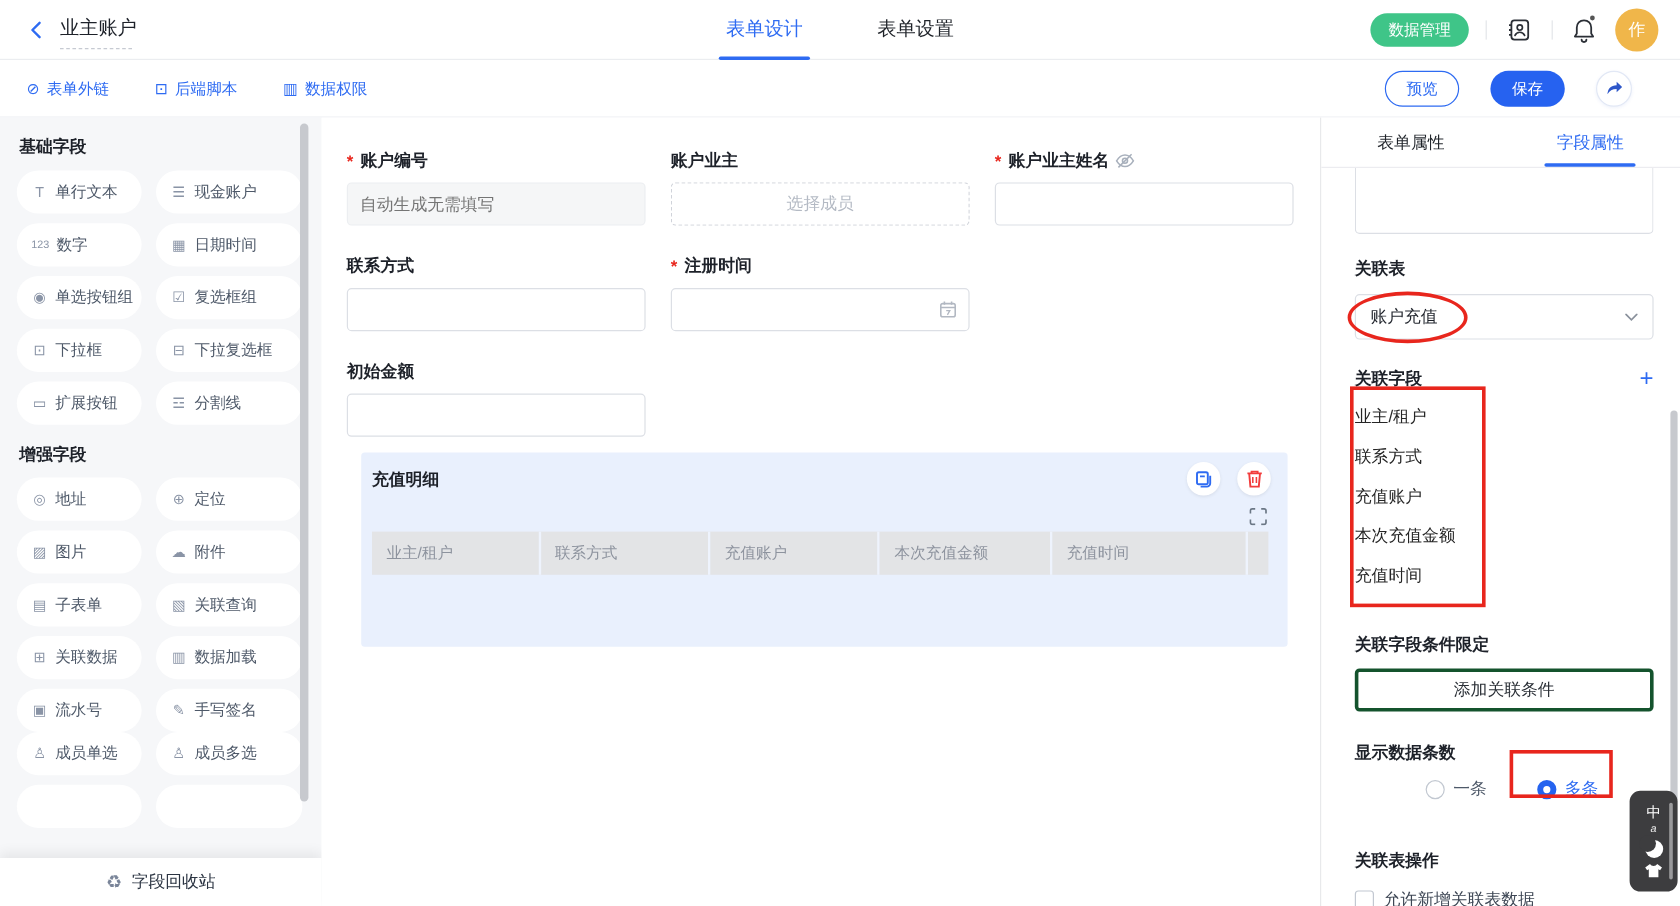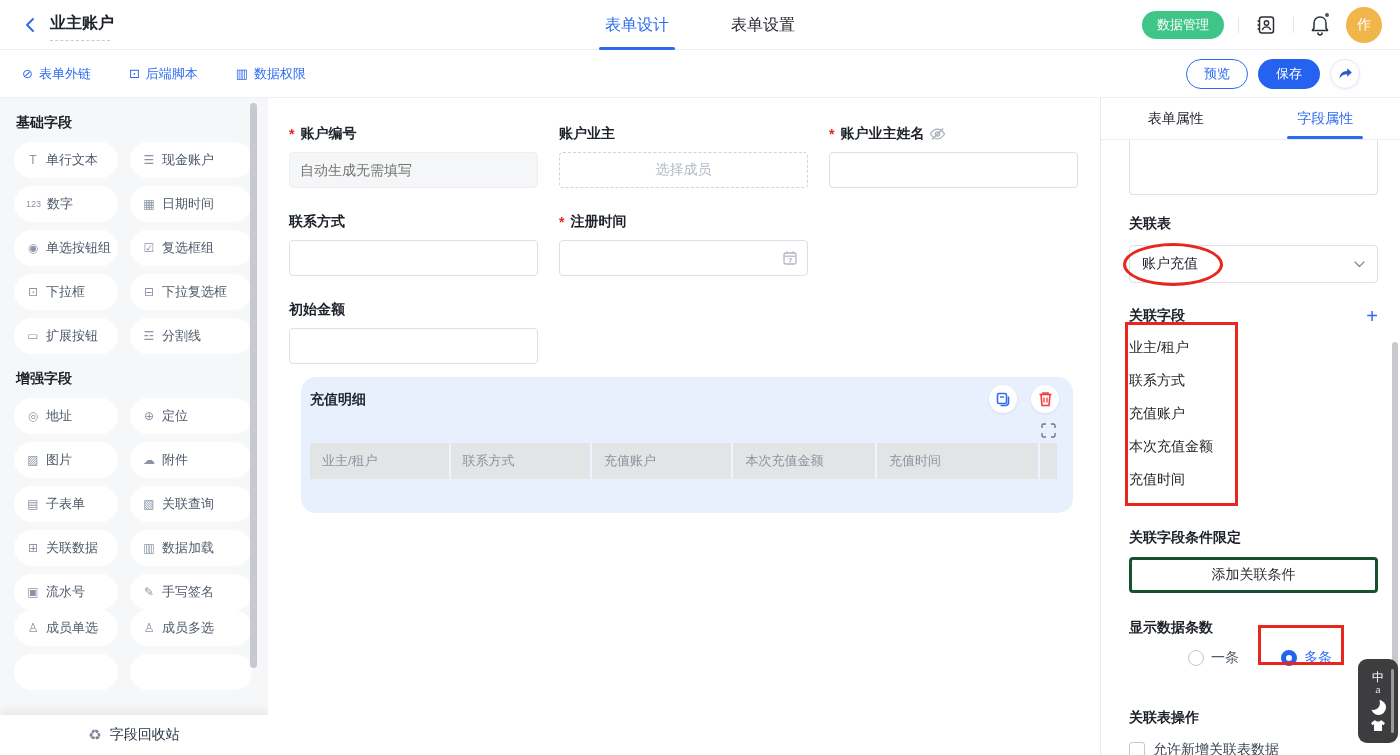--- a/index.html
+++ b/index.html
@@ -4,39 +4,39 @@
 <style>
   html,body{margin:0;padding:0;}
   body{font-family:"Liberation Sans","DejaVu Sans",sans-serif;background:#fff;}
   #app{position:relative;width:1400px;height:755px;overflow:hidden;background:#fff;color:#1d2129;}
   svg{display:block;}
 
   
   .hdr{position:absolute;left:0;top:0;width:1400px;height:50px;background:#fff;border-bottom:1px solid #ebedf0;box-sizing:border-box;display:flex;align-items:center;}
   .hdr-left{display:flex;align-items:center;gap:10px;padding-left:20px;}
   .back-btn{width:20px;height:20px;display:flex;align-items:center;justify-content:center;cursor:pointer;}
-  .form-title{font-size:16px;font-weight:bold;color:#1d2129;position:relative;padding-bottom:3px;}
+  .form-title{font-size:16px;font-weight:normal;color:#1d2129;position:relative;padding-bottom:3px;}
   .form-title:after{content:"";position:absolute;left:0;right:4px;bottom:-4px;border-bottom:1px dashed #c6cad2;}
   .hdr-tabs{position:absolute;left:0;right:0;top:0;height:50px;display:flex;justify-content:center;align-items:center;gap:62px;pointer-events:none;}
   .htab{pointer-events:auto;font-size:16px;color:#1f2329;height:50px;line-height:50px;position:relative;cursor:pointer;}
   .htab.active{color:#2e6bf2;}
   .htab.active:after{content:"";position:absolute;left:-6px;right:-6px;bottom:0;height:3px;background:#2e6bf2;border-radius:2px;}
   .hdr-right{margin-left:auto;display:flex;align-items:center;gap:14px;padding-right:18px;}
   .pill-green{height:28px;border-radius:14px;background:#3fc588;color:#fff;font-size:13px;display:flex;align-items:center;padding:0 15px;border:none;cursor:pointer;}
   .hdr-sep{width:1px;height:16px;background:#e3e5e9;}
   .icon-btn{background:none;border:none;padding:2px;cursor:pointer;position:relative;}
   .bell-dot{position:absolute;top:1px;right:3px;width:4px;height:4px;border-radius:50%;background:#555;}
   .avatar{width:36px;height:36px;border-radius:50%;background:#f0b64a;color:#fff;font-size:14px;display:flex;align-items:center;justify-content:center;cursor:pointer;}
 
   
   .subhdr{position:absolute;left:0;top:50px;width:1400px;height:48px;background:#fff;border-bottom:1px solid #eff1f4;box-sizing:border-box;display:flex;align-items:center;}
   .sublinks{display:flex;align-items:center;gap:38px;padding-left:22px;}
   .sublink{display:flex;align-items:center;gap:6px;color:#2e6bf2;font-size:13px;cursor:pointer;}
   .sublink .g{font-size:13px;}
-  .subbtns{margin-left:auto;display:flex;align-items:center;gap:10px;padding-right:40px;}
+  .subbtns{margin-left:auto;display:flex;align-items:center;gap:26px;padding-right:40px;}
   .btn-preview{height:30px;border-radius:15px;background:#fff;border:1px solid #2e6bf2;color:#2e6bf2;font-size:13px;padding:0 17px;cursor:pointer;}
   .btn-save{height:30px;border-radius:15px;background:#2662f0;border:none;color:#fff;font-size:13px;padding:0 18px;cursor:pointer;}
   .btn-share{width:30px;height:30px;border-radius:50%;background:#fff;border:1px solid #e2e8f5;display:flex;align-items:center;justify-content:center;cursor:pointer;box-shadow:0 1px 3px rgba(40,80,200,.08);}
 
   
   .sidebar{position:absolute;left:0;top:98px;bottom:0;width:268px;background:#f6f7f9;box-sizing:border-box;padding:16px 14px 0 14px;overflow:hidden;}
   .sec-title{font-size:14px;font-weight:bold;color:#1d2129;margin:0 0 10px 2px;}
   .sec-title.mt{margin-top:16px;}
   .pill-grid{display:grid;grid-template-columns:104px 122px;column-gap:12px;row-gap:8px;}
   .pill{height:36px;background:#fff;border-radius:18px;display:flex;align-items:center;padding:0 8px 0 12px;font-size:13px;color:#4e5969;cursor:grab;box-sizing:border-box;white-space:nowrap;}
@@ -55,21 +55,21 @@
   .tinput{width:100%;height:36px;box-sizing:border-box;border:1px solid #dcdfe5;border-radius:4px;background:#fff;font-size:14px;padding:0 10px;color:#1d2129;outline:none;}
   .tinput.disabled{background:#f5f6f7;border-color:#eceef1;color:#b4bac4;}
   .sel-member{width:100%;height:36px;box-sizing:border-box;border:1px dashed #d0d3da;border-radius:4px;display:flex;align-items:center;justify-content:center;font-size:14px;color:#b4bac4;cursor:pointer;}
   .with-ico{position:relative;}
   .with-ico .rico{position:absolute;right:10px;top:10px;}
   .radio{width:16px;height:16px;border-radius:50%;background:#fff;border:1px solid #c2c8d1;box-sizing:border-box;flex:0 0 16px;cursor:pointer;}
   .radio.checked{border:5px solid #2563ef;}
   .radio-row{display:flex;align-items:center;gap:8px;font-size:14px;color:#1d2129;height:36px;}
 
   
-  .subform{margin:13px 6px 0 12px;background:#e9f0fd;border-radius:15px;position:relative;height:136px;box-sizing:border-box;padding:14px 16px 0 9px;}
+  .subform{margin:13px 6px 0 12px;background:#e9f0fd;border-radius:3px;position:relative;height:162px;box-sizing:border-box;padding:14px 16px 0 9px;}
   .subform-title{font-size:14px;font-weight:bold;color:#1d2129;}
   .sf-actions{position:absolute;right:14px;top:8px;display:flex;gap:14px;}
   .sf-act{width:28px;height:28px;border-radius:50%;background:#fff;display:flex;align-items:center;justify-content:center;cursor:pointer;box-shadow:0 1px 3px rgba(0,0,0,.08);border:none;padding:0;}
   .sf-expand{position:absolute;right:17px;top:46px;cursor:pointer;background:none;border:none;padding:0;}
   .sf-table{display:flex;margin-top:34px;}
   .sf-th{height:36px;background:#e3e4e6;color:#8d939e;font-size:13px;display:flex;align-items:center;padding-left:12px;box-sizing:border-box;border-right:2px solid #eef3fd;}
   .sf-th:last-child{border-right:none;}
 
   
   .rpanel{position:absolute;left:1100px;top:98px;bottom:0;width:300px;background:#fff;border-left:1px solid #e8e9eb;box-sizing:border-box;overflow:hidden;}

